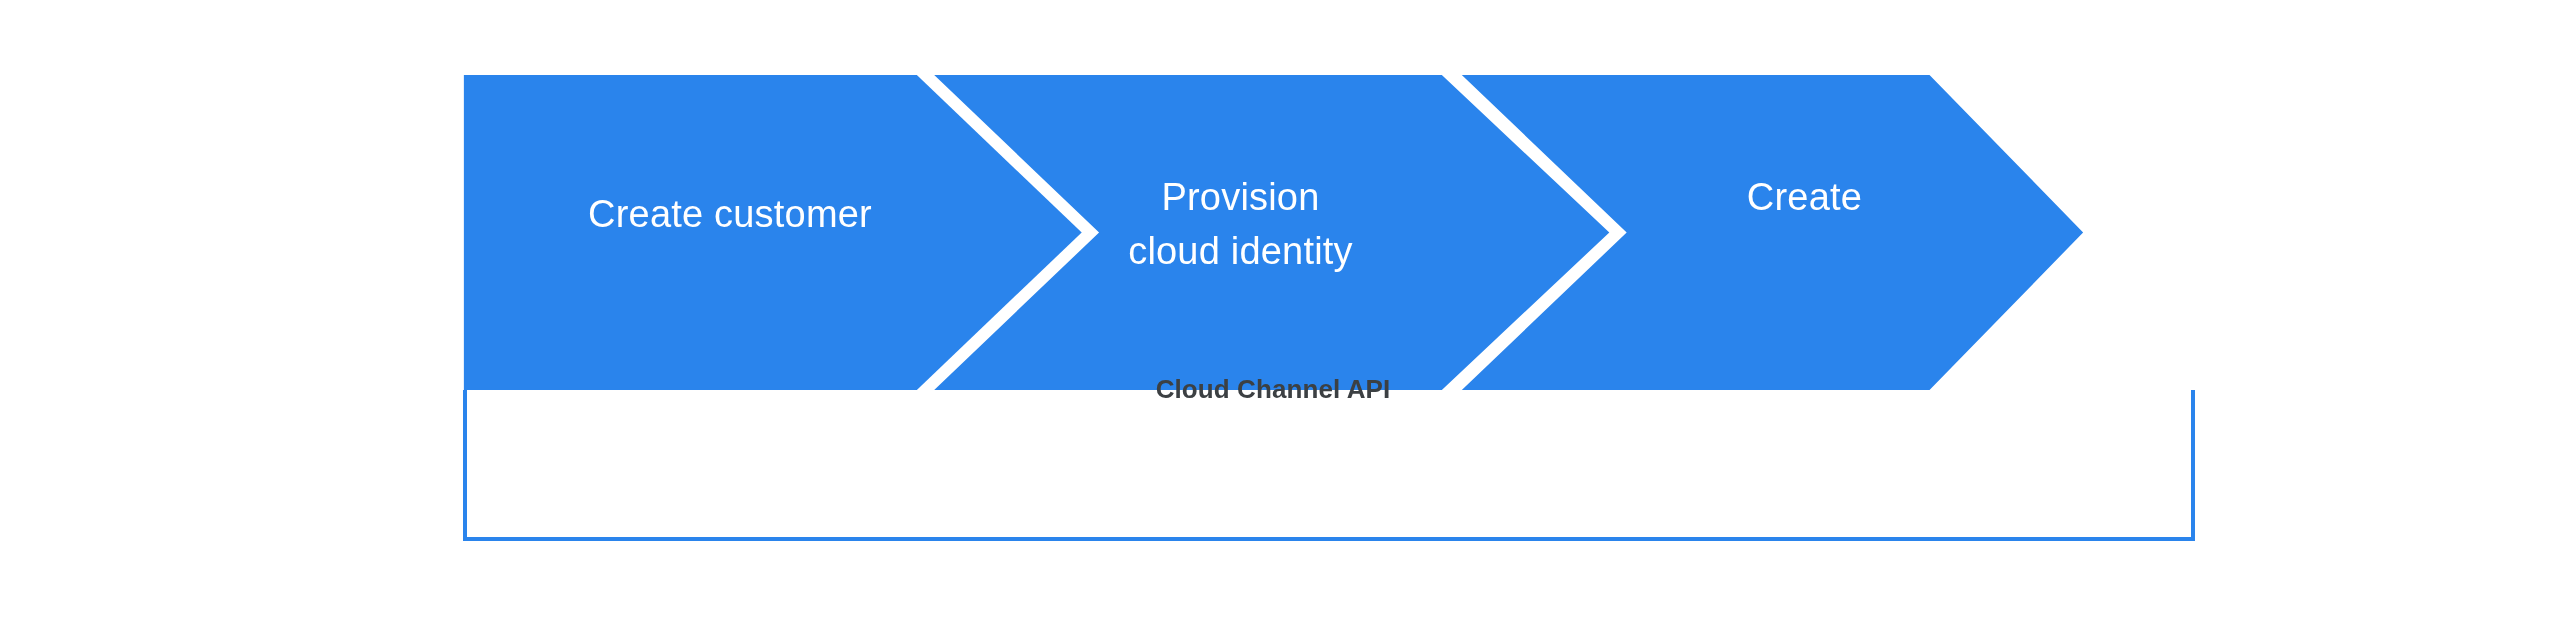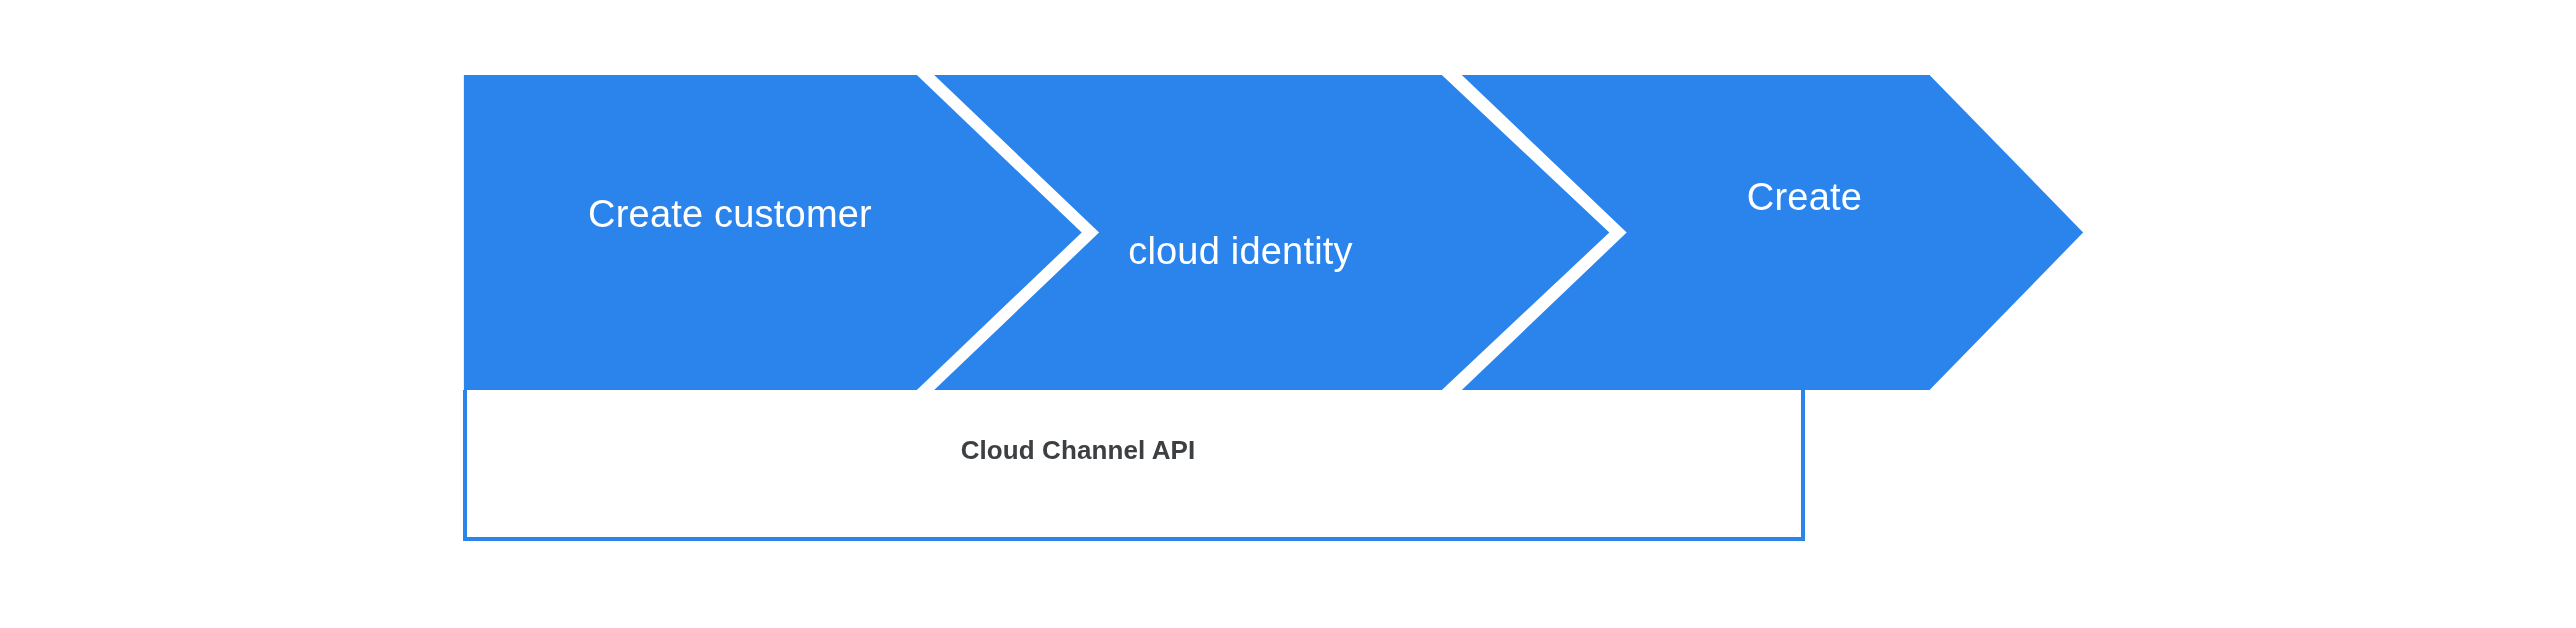--- a/index.html
+++ b/index.html
@@ -58,28 +58,28 @@
 
   #step-label-0 { left: 463px;  width: 534px; }
   #step-label-1 { left: 980px; width: 521px; }
   #step-label-2 { left: 1544px; width: 521px; }
 
   
   .api-bar {
     position: absolute;
     left: 463px;
     top: 390px;
-    width: 1342px;
+    width: 1732px;
     height: 151px;
     box-sizing: border-box;
     border: 4.3px solid #2a84ec;
     border-top: none;
     background: #ffffff;
     display: flex;
-    align-items: center;
+    align-items: flex-start;
     justify-content: center;
   }
   .api-bar-inner {
     position: relative;
     width: 100%;
     text-align: center;
   }
   .api-bar-label {
     display: inline-block;
     color: #3c4043;
@@ -103,21 +103,21 @@
       <path fill="#2a84ec" d="M 0,0 L 522,0 L 712,181.5 L 522,363 L 0,363 Z"></path>
 
       <path fill="#2a84ec" d="M 542,0 L 1127,0 L 1320,181.5 L 1127,363 L 542,363 L 732,181.5 Z"></path>
 
       <path fill="#2a84ec" d="M 1150,0 L 1689,0 L 1866,181.5 L 1689,363 L 1150,363 L 1340,181.5 Z"></path>
     </svg>
   </div>
 
   <div id="step-label-0" class="step-label one-line">Create customer</div>
 
-  <div id="step-label-1" class="step-label two-line"><br><span>cloud identity</span></div>
+  <div id="step-label-1" class="step-label two-line"><span>Provision</span><br><span>cloud identity</span></div>
 
   <div id="step-label-2" class="step-label two-line"><span>Create</span><br></div>
 
   <div class="api-bar">
     <div class="api-bar-inner">
       <span class="api-bar-label">Cloud Channel API</span>
     </div>
   </div>
 
 </div>

